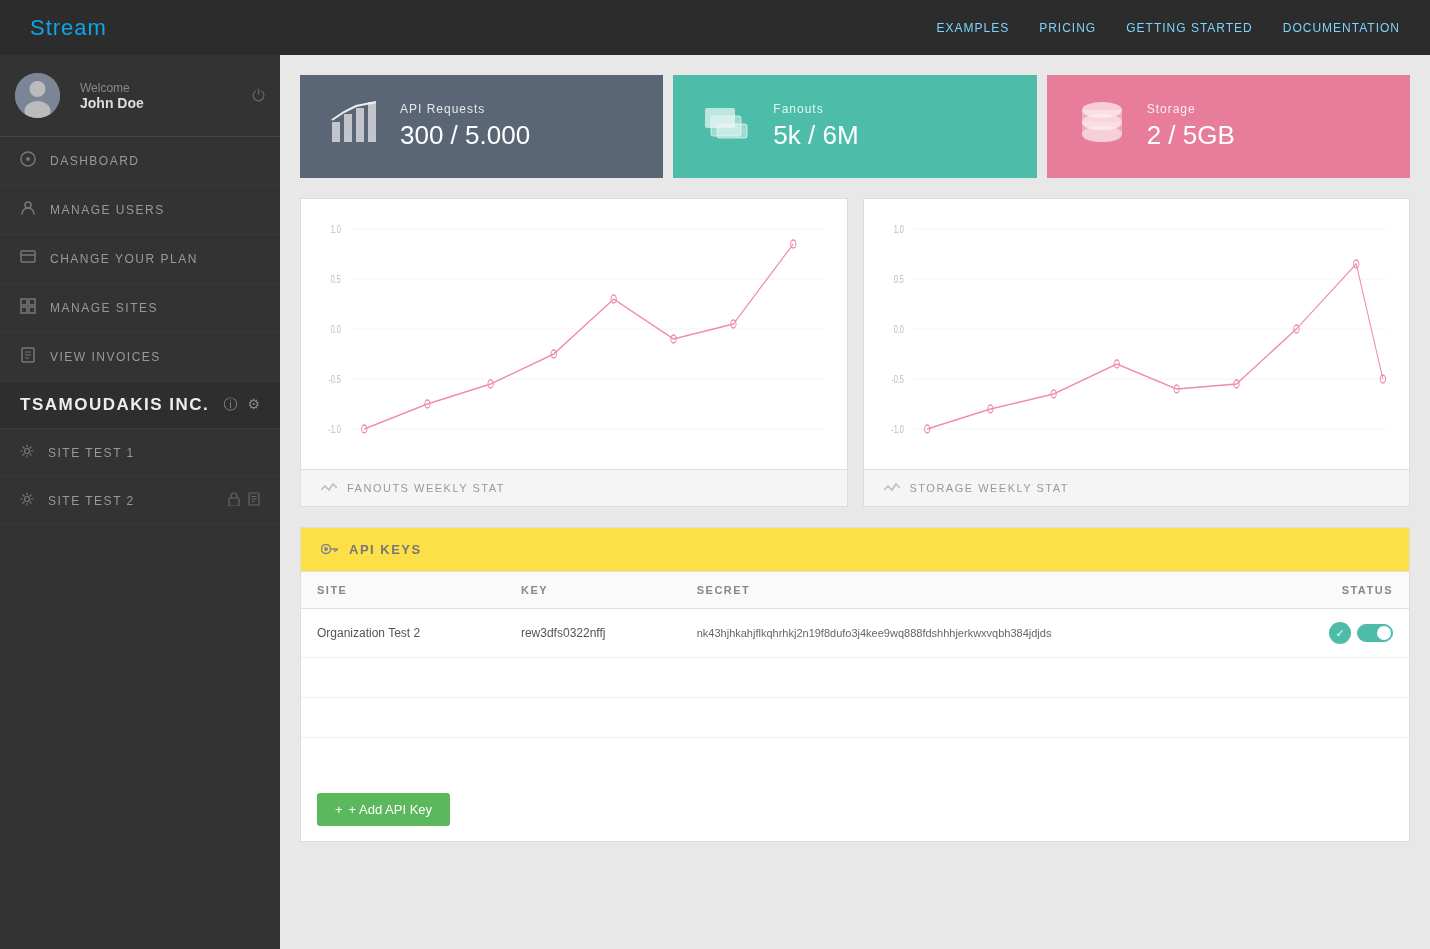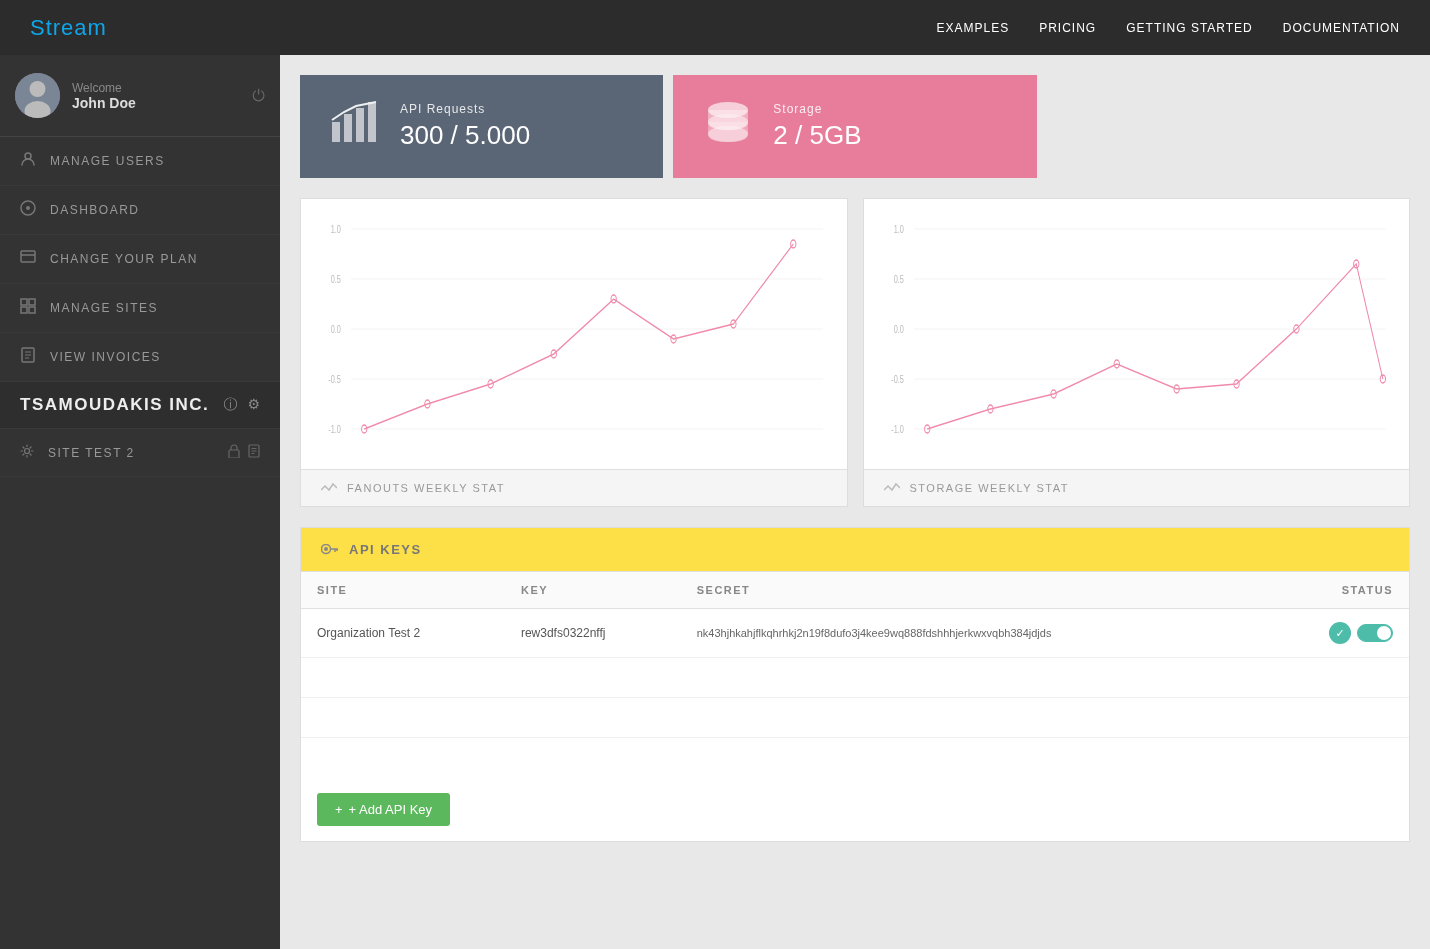--- a/index.html
+++ b/index.html
@@ -20,21 +20,21 @@
       color: #0ea5e9;
       font-size: 22px;
       font-weight: 300;
       letter-spacing: 1px;
     }
     .top-nav .nav-links {
       display: flex;
       gap: 30px;
     }
     .top-nav .nav-links a {
-      color: #ffffff;
+      color: #7dd3fc;
       text-decoration: none;
       font-size: 12px;
       letter-spacing: 1px;
       text-transform: uppercase;
     }
 
     
     .main-layout {
       display: flex;
       flex: 1;
@@ -49,21 +49,21 @@
       flex-shrink: 0;
       display: flex;
       flex-direction: column;
       overflow-y: auto;
     }
     .sidebar-user {
       display: flex;
       align-items: center;
       padding: 18px 15px;
       border-bottom: 1px solid #444;
-      gap: 12px;
+      gap: 20px;
     }
     .avatar {
       width: 45px;
       height: 45px;
       border-radius: 50%;
       background: #888;
       overflow: hidden;
       flex-shrink: 0;
       display: flex;
       align-items: center;
@@ -268,35 +268,35 @@
       <div class="user-info">
         <div class="user-welcome">Welcome</div>
         <div class="user-name">John Doe</div>
       </div>
       <span class="power-icon">⏻</span>
     </div>
 
     <nav class="sidebar-nav">
       <div class="sidebar-item">
         <span class="si-icon">
+          <svg width="16" height="16" viewBox="0 0 16 16" fill="#777">
+              <circle cx="8" cy="8" r="7" stroke="#777" stroke-width="1.5" fill="none"></circle>
+              <circle cx="8" cy="8" r="2" fill="#777"></circle>
+            </svg>
+        </span>
+        <span>Dashboard</span>
+      </div>
+      <div class="sidebar-item">
+        <span class="si-icon">
           <svg width="16" height="16" viewBox="0 0 16 16" fill="none">
               <circle cx="8" cy="5" r="3" stroke="#777" stroke-width="1.5"></circle>
               <path d="M2 14c0-3.3 2.7-6 6-6s6 2.7 6 6" stroke="#777" stroke-width="1.5" stroke-linecap="round"></path>
             </svg>
         </span>
         <span>Manage Users</span>
-      </div>
-      <div class="sidebar-item">
-        <span class="si-icon">
-          <svg width="16" height="16" viewBox="0 0 16 16" fill="#777">
-              <circle cx="8" cy="8" r="7" stroke="#777" stroke-width="1.5" fill="none"></circle>
-              <circle cx="8" cy="8" r="2" fill="#777"></circle>
-            </svg>
-        </span>
-        <span>Dashboard</span>
       </div>
       <div class="sidebar-item">
         <span class="si-icon">
           <svg width="16" height="16" viewBox="0 0 16 16" fill="none">
               <rect x="1" y="2" width="14" height="11" rx="1" stroke="#777" stroke-width="1.5"></rect>
               <line x1="1" y1="6" x2="15" y2="6" stroke="#777" stroke-width="1.5"></line>
             </svg>
         </span>
         <span>Change Your Plan</span>
       </div>
@@ -324,20 +324,29 @@
       </div>
 
       <div class="sidebar-section">
         <span class="section-name">Tsamoudakis Inc.</span>
         <div class="section-icons">
           <span style="cursor:pointer;">ⓘ</span>
           <span style="cursor:pointer;">⚙</span>
         </div>
       </div>
 
+      <div class="sidebar-subitem">
+        <span class="si-icon">
+          <svg width="14" height="14" viewBox="0 0 14 14" fill="none">
+              <circle cx="7" cy="7" r="2.5" stroke="#777" stroke-width="1.2"></circle>
+              <path d="M7 1v1.5M7 11.5V13M1 7h1.5M11.5 7H13M2.9 2.9l1.1 1.1M10 10l1.1 1.1M2.9 11.1L4 10M10 4l1.1-1.1" stroke="#777" stroke-width="1.2" stroke-linecap="round"></path>
+            </svg>
+        </span>
+        <span>Site Test 1</span>
+      </div>
       <div class="sidebar-subitem">
         <span class="si-icon">
           <svg width="14" height="14" viewBox="0 0 14 14" fill="none">
               <circle cx="7" cy="7" r="2.5" stroke="#777" stroke-width="1.2"></circle>
               <path d="M7 1v1.5M7 11.5V13M1 7h1.5M11.5 7H13M2.9 2.9l1.1 1.1M10 10l1.1 1.1M2.9 11.1L4 10M10 4l1.1-1.1" stroke="#777" stroke-width="1.2" stroke-linecap="round"></path>
             </svg>
         </span>
         <span>Site Test 2</span>
         <div class="sub-actions">
           <span style="cursor:pointer;">
@@ -368,20 +377,33 @@
             <rect x="2" y="22" width="8" height="20" fill="rgba(255,255,255,0.7)"></rect>
             <rect x="14" y="14" width="8" height="28" fill="rgba(255,255,255,0.7)"></rect>
             <rect x="26" y="8" width="8" height="34" fill="rgba(255,255,255,0.7)"></rect>
             <rect x="38" y="2" width="8" height="40" fill="rgba(255,255,255,0.7)"></rect>
             <path d="M2 20 L14 12 L26 6 L46 2" stroke="white" stroke-width="2" fill="none"></path>
           </svg>
         </div>
         <div class="stat-info">
           <div class="stat-label">API Requests</div>
           <div class="stat-value">300 / 5.000</div>
+        </div>
+      </div>
+      <div class="stat-card fanouts">
+        <div class="stat-icon">
+          <svg width="50" height="40" viewBox="0 0 50 40" fill="none">
+            <rect x="2" y="6" width="30" height="20" rx="2" fill="rgba(255,255,255,0.7)"></rect>
+            <rect x="8" y="14" width="30" height="20" rx="2" fill="rgba(255,255,255,0.5)" stroke="rgba(255,255,255,0.7)" stroke-width="1"></rect>
+            <rect x="14" y="22" width="30" height="14" rx="2" fill="rgba(255,255,255,0.5)" stroke="rgba(255,255,255,0.7)" stroke-width="1"></rect>
+          </svg>
+        </div>
+        <div class="stat-info">
+          <div class="stat-label">Fanouts</div>
+          <div class="stat-value">5k / 6M</div>
         </div>
       </div>
       <div class="stat-card storage">
         <div class="stat-icon">
           <svg width="50" height="44" viewBox="0 0 50 44" fill="none">
             <ellipse cx="25" cy="10" rx="20" ry="8" fill="rgba(255,255,255,0.7)"></ellipse>
             <path d="M5 10 L5 22 Q5 30 25 30 Q45 30 45 22 L45 10" fill="rgba(255,255,255,0.45)"></path>
             <ellipse cx="25" cy="22" rx="20" ry="8" fill="rgba(255,255,255,0.55)"></ellipse>
             <path d="M5 22 L5 34 Q5 42 25 42 Q45 42 45 34 L45 22" fill="rgba(255,255,255,0.35)"></path>
             <ellipse cx="25" cy="34" rx="20" ry="8" fill="rgba(255,255,255,0.55)"></ellipse>

